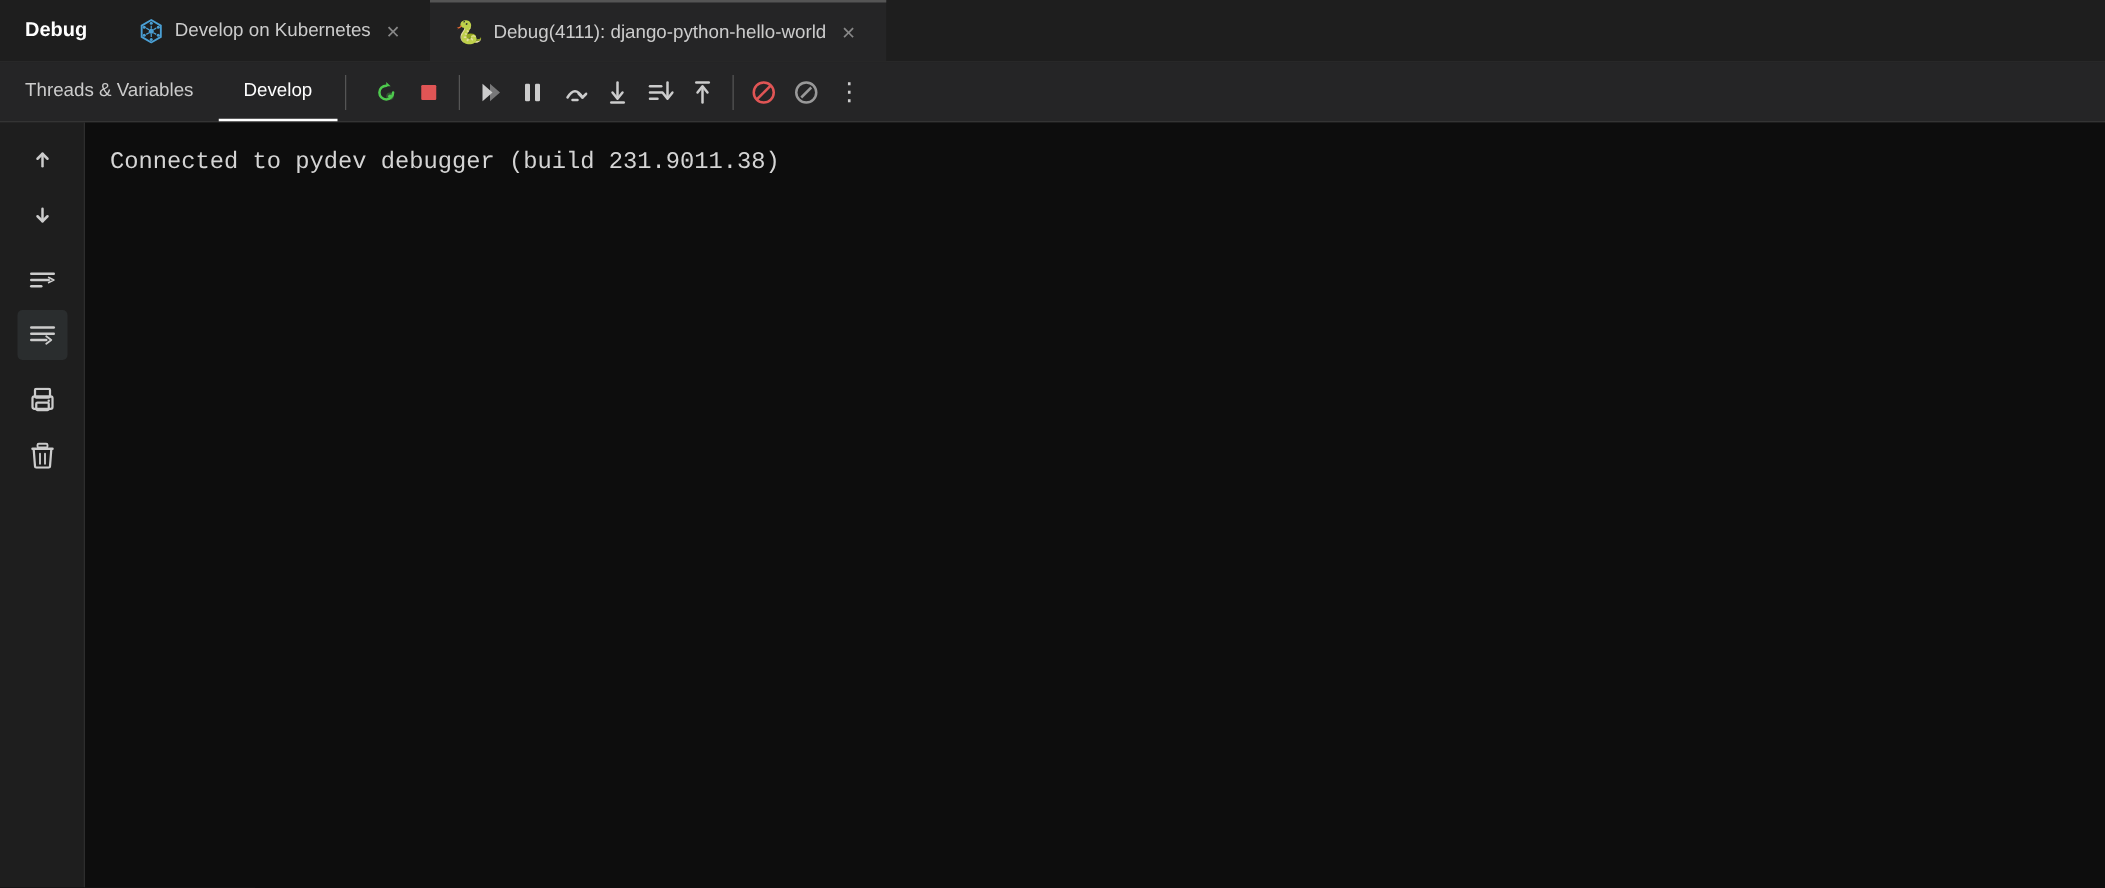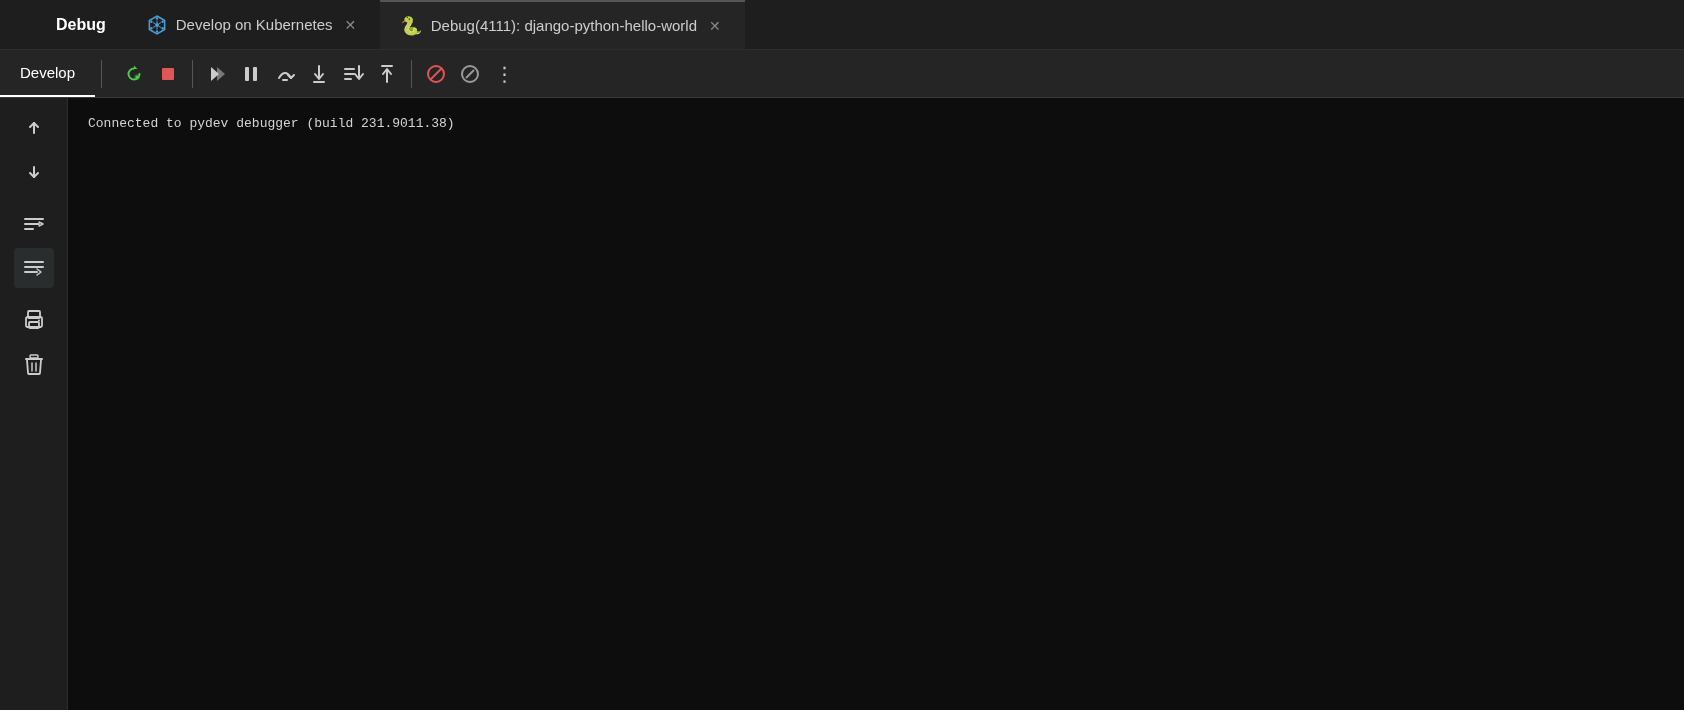--- a/index.html
+++ b/index.html
@@ -37,21 +37,20 @@
 
     .tab-item.active-tab {
       background: #252526;
       border-top: 2px solid transparent;
     }
 
     .tab-item .debug-label {
       font-weight: 700;
       color: #ffffff;
       font-size: 16px;
-      margin-left: 36px;
     }
 
     .tab-close {
       font-size: 14px;
       color: #888;
       cursor: pointer;
       padding: 2px 4px;
       border-radius: 3px;
     }
 
@@ -158,21 +157,21 @@
     }
     .side-btn.active-side { background: #2a2d2e; }
 
     
     .console-area {
       flex: 1;
       background: #0d0d0d;
       padding: 16px 20px;
       overflow-y: auto;
       font-family: 'Consolas', 'Courier New', monospace;
-      font-size: 13px;
+      font-size: 19px;
       color: #d4d4d4;
     }
 
     .console-line {
       white-space: pre;
       line-height: 1.6;
     }
 
     
     svg { display: inline-block; vertical-align: middle; }
@@ -228,20 +227,23 @@
   <div class="tab-item active-tab" style="border-top: 2px solid #555;">
     <span class="tab-icon-python">🐍</span>
     <span>Debug(4111): django-python-hello-world</span>
     <span class="tab-close">✕</span>
   </div>
 </div>
 
 <div class="toolbar">
 
   <div class="toolbar-tabs">
+    <div class="toolbar-tab">
+      <span>Threads &amp; Variables</span>
+    </div>
     <div class="toolbar-tab active">
       <span>Develop</span>
     </div>
   </div>
 
   <div class="toolbar-divider"></div>
 
   <div class="toolbar-actions">
 
     <button class="toolbar-btn" title="Rerun">

